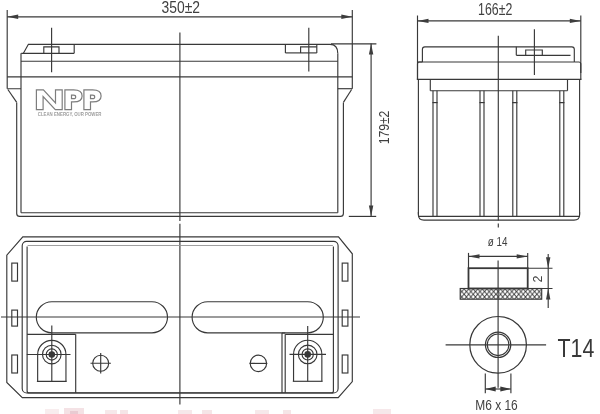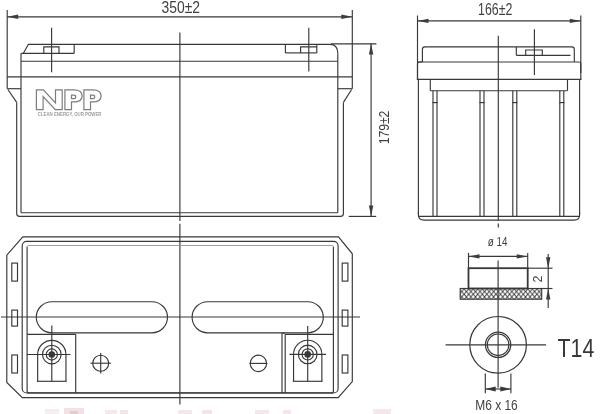--- a/index.html
+++ b/index.html
@@ -1,16 +1,16 @@
 <!DOCTYPE html>
 <html><head>
 <meta charset="utf-8">
 <style>
   html,body{margin:0;padding:0;background:#ffffff;}
-  #page{width:600px;height:414px;position:relative;overflow:hidden;background:#fff;}
+  #page{width:600px;height:414px;position:relative;overflow:hidden;background:#fff;border-radius:26px;}
   svg{display:block;}
   text{font-family:"Liberation Sans", sans-serif;}
 </style>
 </head>
 <body>
 <div id="page">
 <svg width="600" height="414" viewBox="0 0 600 414">
 <defs>
   <pattern id="hatch" width="4.55" height="5.35" patternUnits="userSpaceOnUse">
     <path d="M0,0 L4.55,5.35 M4.55,0 L0,5.35" stroke="#383838" stroke-width="0.9" fill="none"></path>

